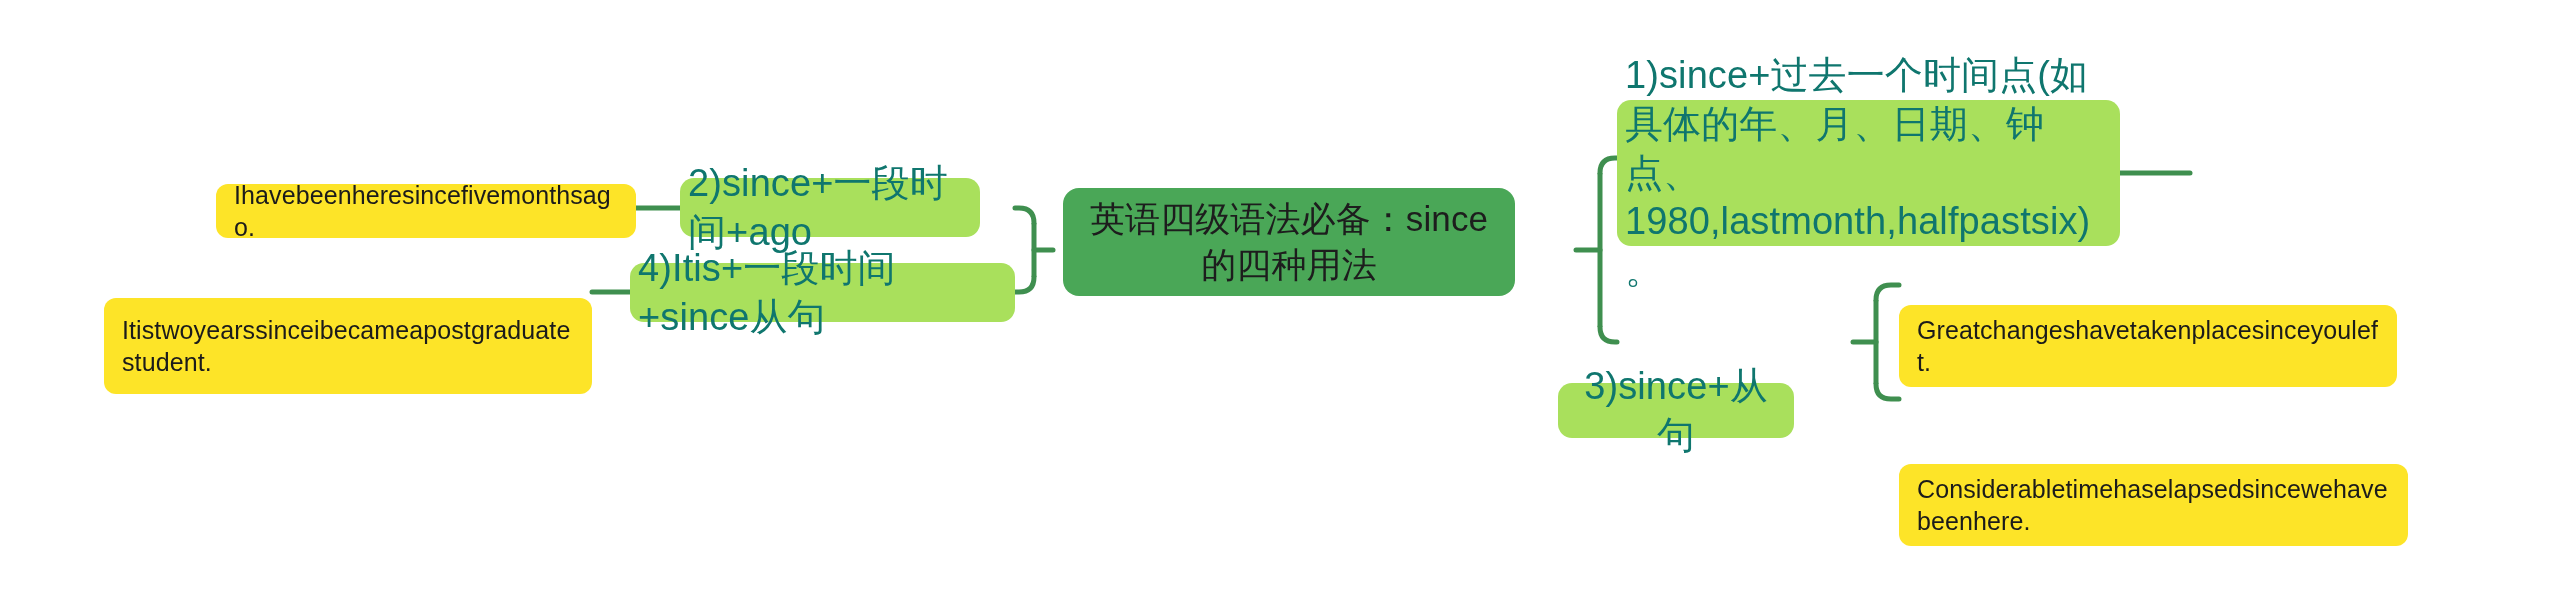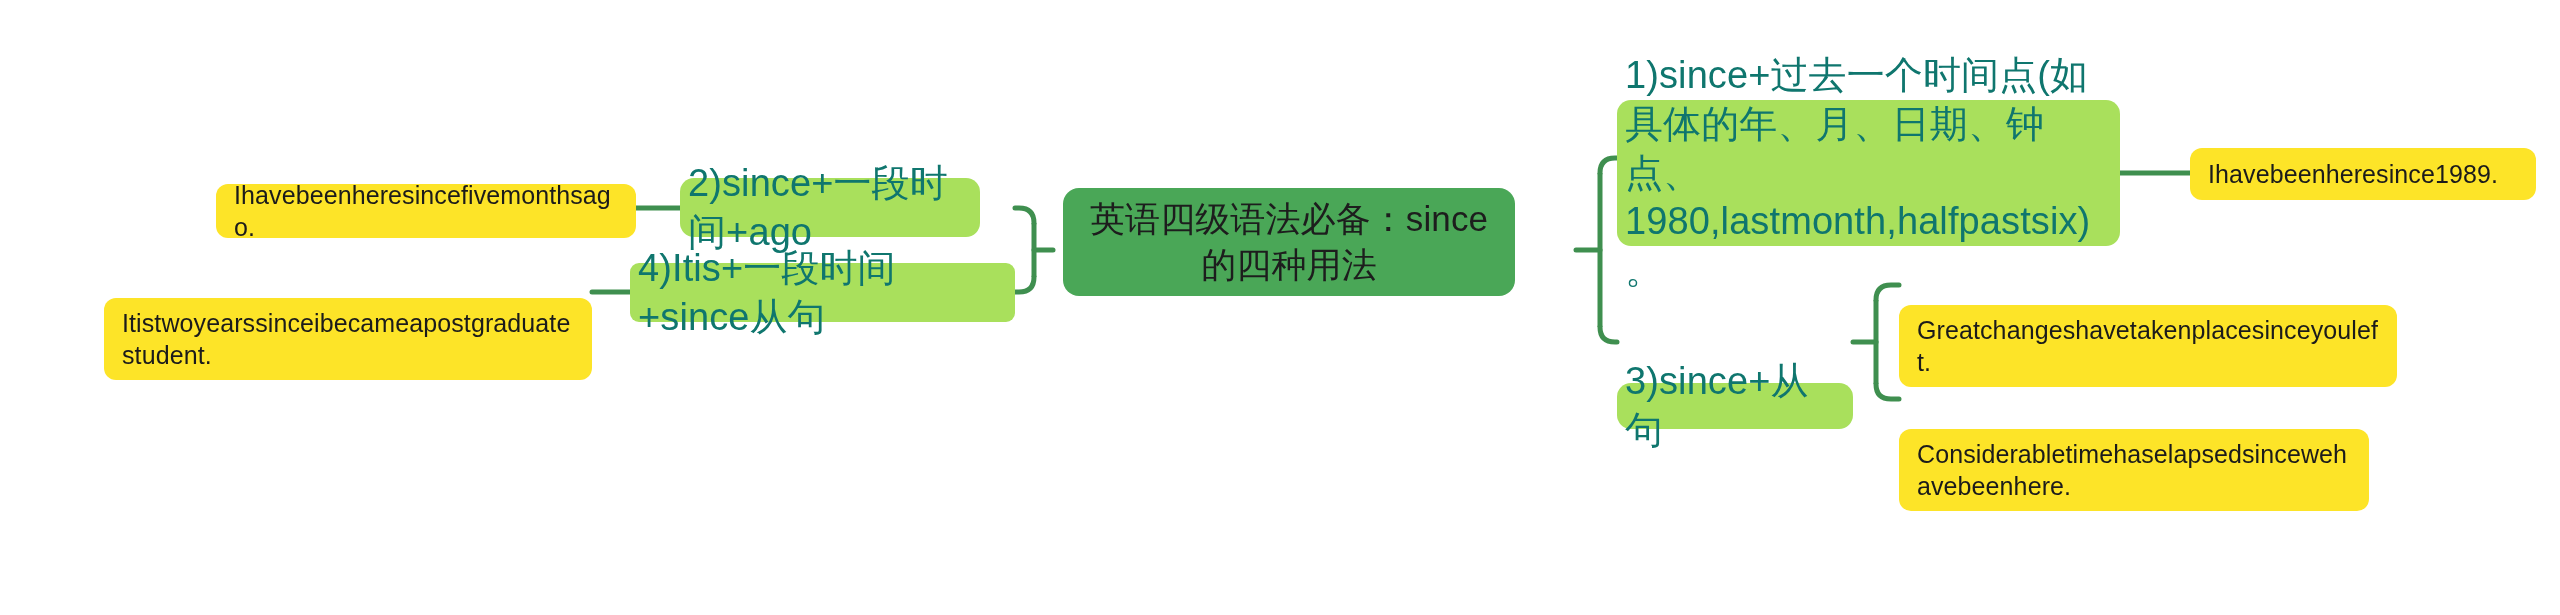--- a/index.html
+++ b/index.html
@@ -98,45 +98,42 @@
   </svg>
 
   <div class="node node-root align-center" style="left:1063px; top:188px; width:452px; height:108px;">
     <span>英语四级语法必备：since 的四种用法</span>
   </div>
 
   <div class="node node-branch align-left" style="left:1617px; top:100px; width:503px; height:146px;">
     <span>1)since+过去一个时间点(如具体的年、月、日期、钟点、1980,lastmonth,halfpastsix)。</span>
   </div>
 
-  <div class="node node-leaf align-left" style="left:2190px; top:148px; width:346px; height:52px;">
-    <span>Ihavebeenheresince1989.</span>
-  </div>
 
-  <div class="node node-branch align-left" style="left:1617px; top:383px; width:236px; height:46px;">
+  <div class="node node-branch align-left" style="left:1558px; top:383px; width:236px; height:55px;text-align:center;">
     <span>3)since+从句</span>
   </div>
 
   <div class="node node-leaf align-left" style="left:1899px; top:305px; width:498px; height:82px;justify-content:flex-end;">
     <span>Greatchangeshavetakenplacesinceyouleft.</span>
   </div>
 
-  <div class="node node-leaf align-left" style="left:1899px; top:429px; width:470px; height:82px;justify-content:center;">
+  <div class="node node-leaf align-left" style="left:1899px; top:464px; width:509px; height:82px;justify-content:center;">
     <span>Considerabletimehaselapsedsincewehavebeenhere.</span>
   </div>
 
   <div class="node node-branch align-left" style="left:680px; top:178px; width:300px; height:59px;">
     <span>2)since+一段时间+ago</span>
   </div>
 
   <div class="node node-leaf align-left" style="left:216px; top:184px; width:420px; height:54px;">
     <span>Ihavebeenheresincefivemonthsago.</span>
   </div>
 
-  <div class="node node-branch align-left" style="left:630px; top:263px; width:385px; height:59px;border-radius:9px;">
+  <div class="node node-branch align-left" style="left:630px; top:263px; width:385px; height:59px;">
     <span>4)Itis+一段时间+since从句</span>
   </div>
 
-  <div class="node node-leaf align-left" style="left:104px; top:298px; width:488px; height:82px;">
+  <div class="node node-leaf align-left" style="left:104px; top:298px; width:488px; height:96px;">
     <span>Itistwoyearssinceibecameapostgraduatestudent.</span>
   </div>
 
 </div>
 
 </body></html>

